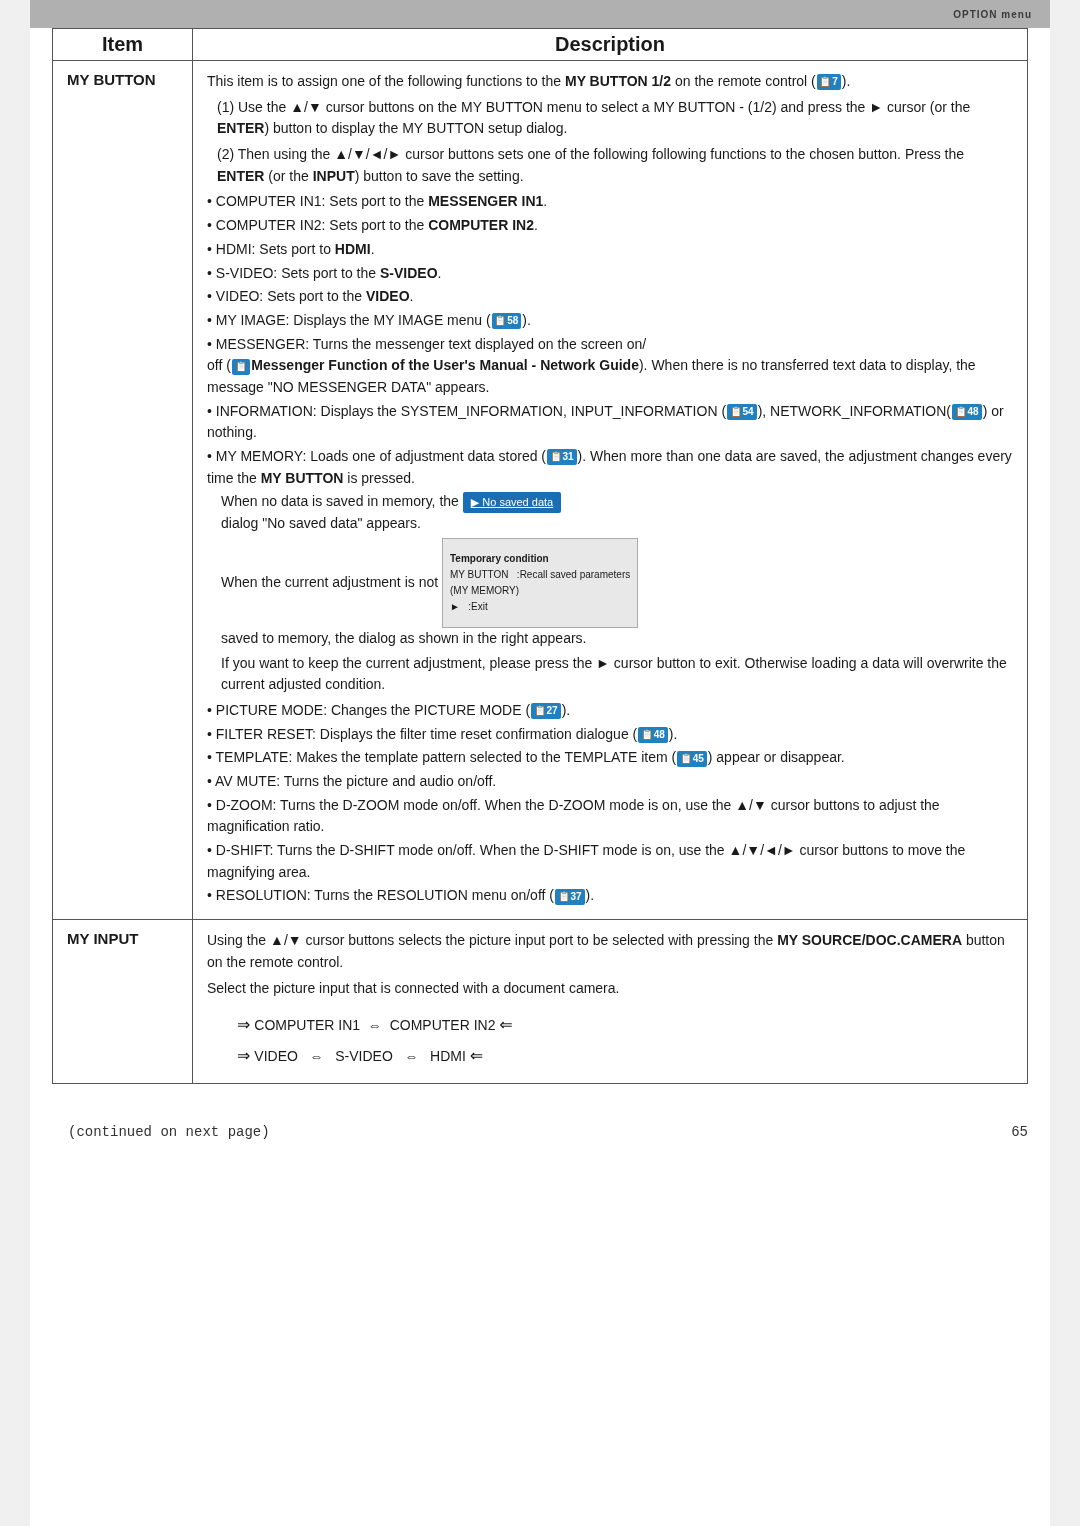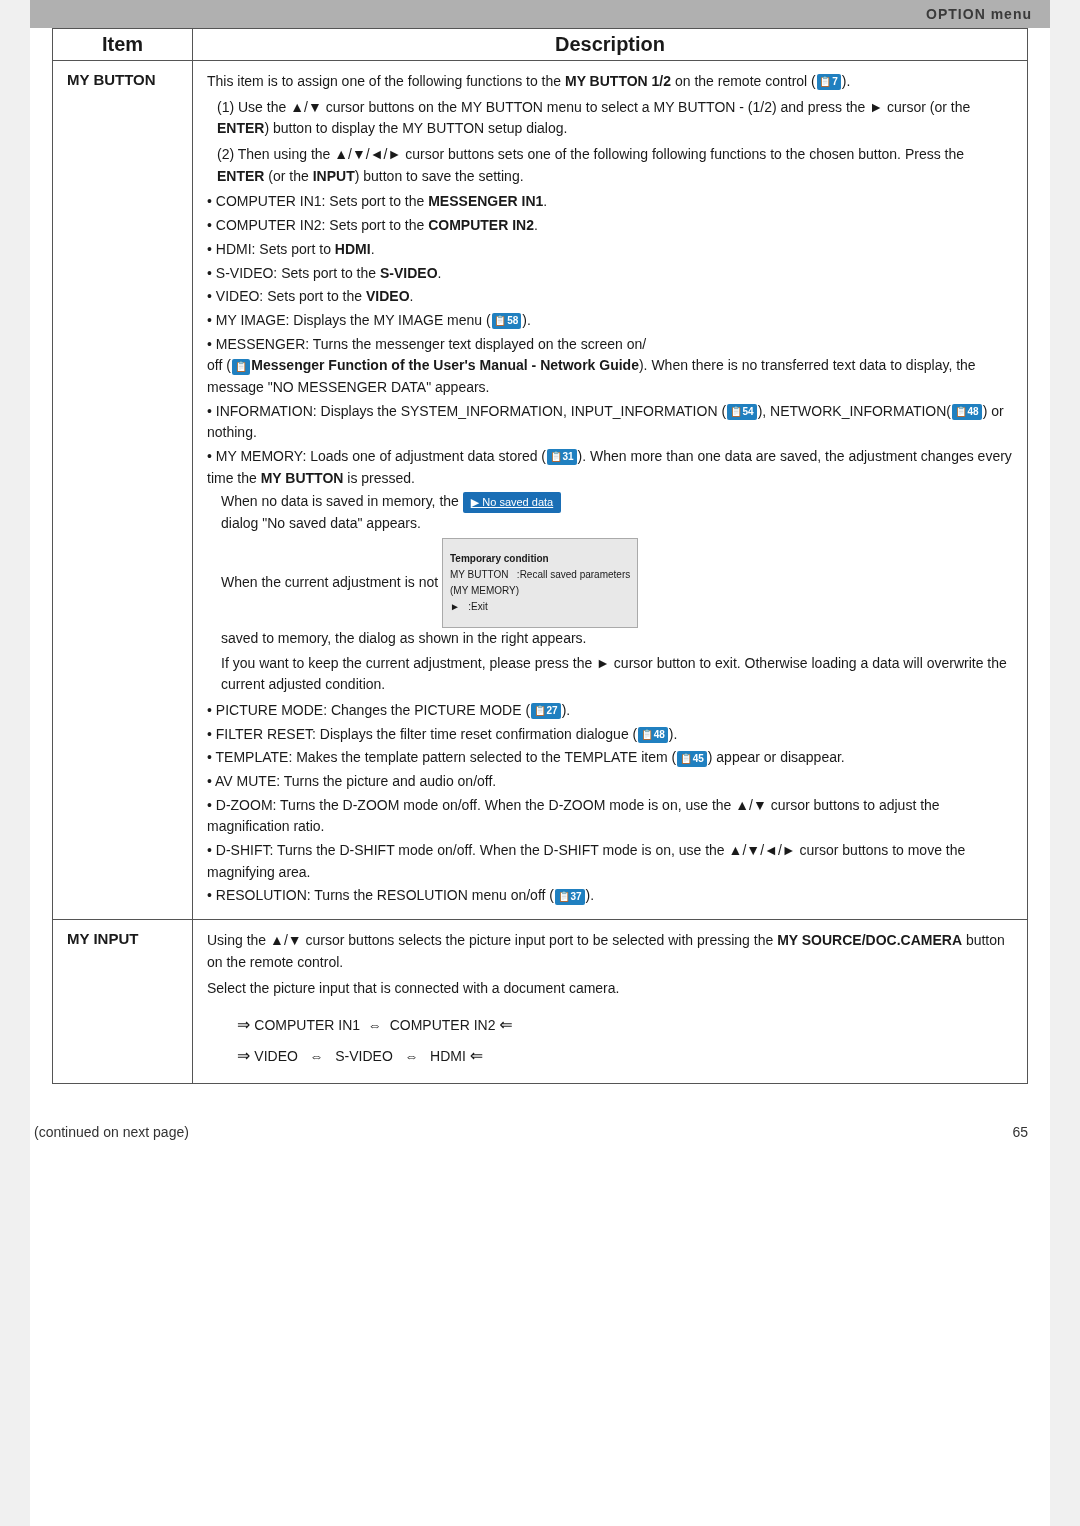--- a/index.html
+++ b/index.html
@@ -21,21 +21,21 @@
     }
     .header-bar {
       background: #b0b0b0;
       height: 28px;
       display: flex;
       align-items: center;
       justify-content: flex-end;
       padding-right: 18px;
     }
     .header-bar span {
-      font-size: 14px;
+      font-size: 10px;
       font-weight: bold;
       color: #3a3a3a;
       letter-spacing: 1px;
     }
     .content {
       padding: 0 22px 30px 22px;
     }
     table.main-table {
       width: 100%;
       border-collapse: collapse;
@@ -94,23 +94,24 @@
       margin: 10px 0 0 0;
       font-size: 14px;
     }
     .arrow-diagram div {
       margin-bottom: 2px;
     }
     .footer {
       display: flex;
       justify-content: space-between;
       align-items: flex-end;
-      padding: 10px 22px 8px 4px;
+      padding: 10px 22px 8px 38px;
       font-size: 14px;
       color: #333;
+      font-family: Liberation Mono, monospace;
     }
   </style>
 </head>
 <body>
 
 <div class="page">
   <div class="header-bar">
     <span>OPTION menu</span>
   </div>
 

